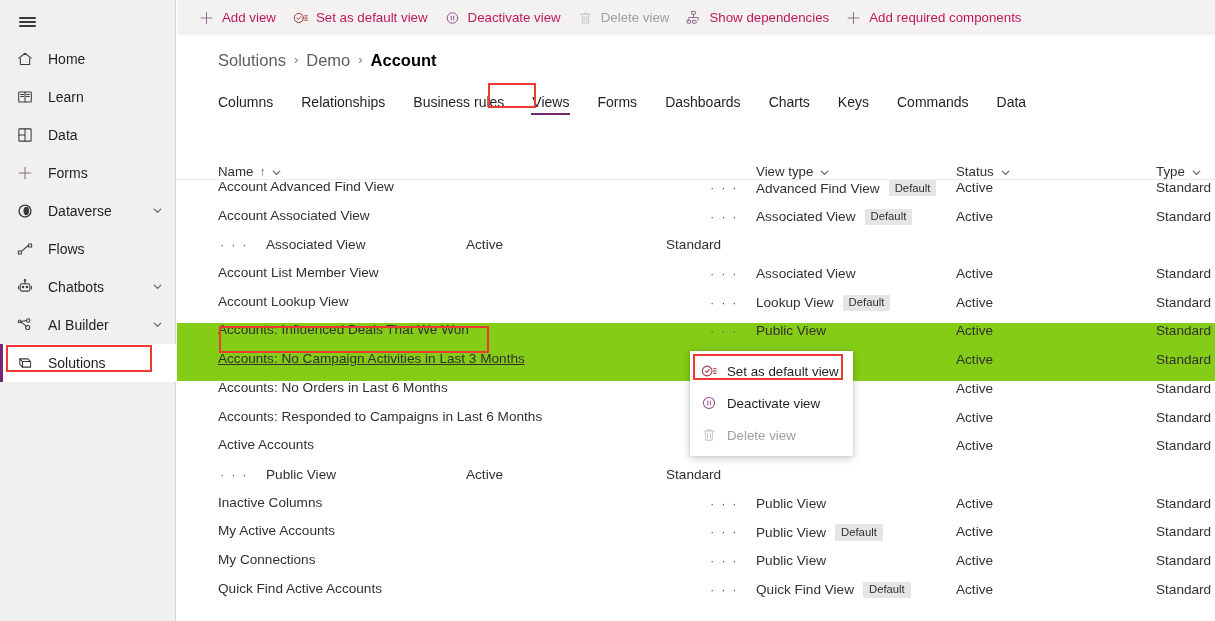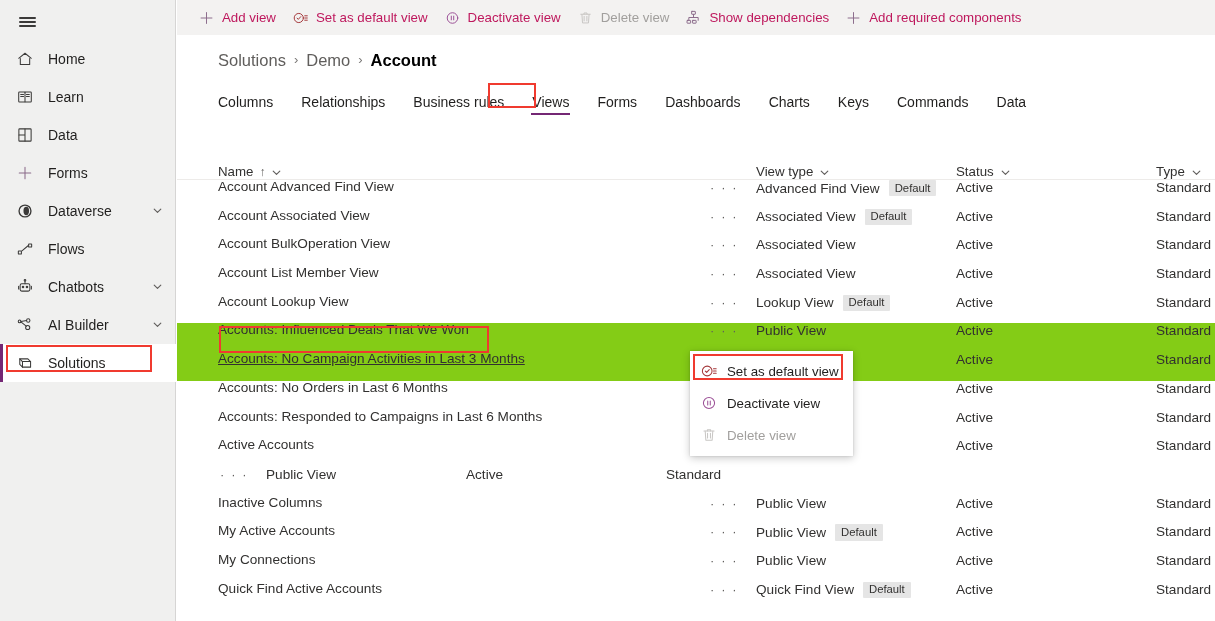--- a/index.html
+++ b/index.html
@@ -438,23 +438,20 @@
               <span class="badge">Default</span>
             </div>
             <div class="cell col-st">
               <span>Active</span>
             </div>
             <div class="cell col-ty">
               <span>Standard</span>
             </div>
           </div>
           <div class="row">
-            <div class="cell col-name">
-              <span class="name-text">Account BulkOperation View</span>
-            </div>
             <div class="cell col-dots">
               <span class="dots">· · ·</span>
             </div>
             <div class="cell col-vt">
               <span>Associated View</span>
             </div>
             <div class="cell col-st">
               <span>Active</span>
             </div>
             <div class="cell col-ty">

